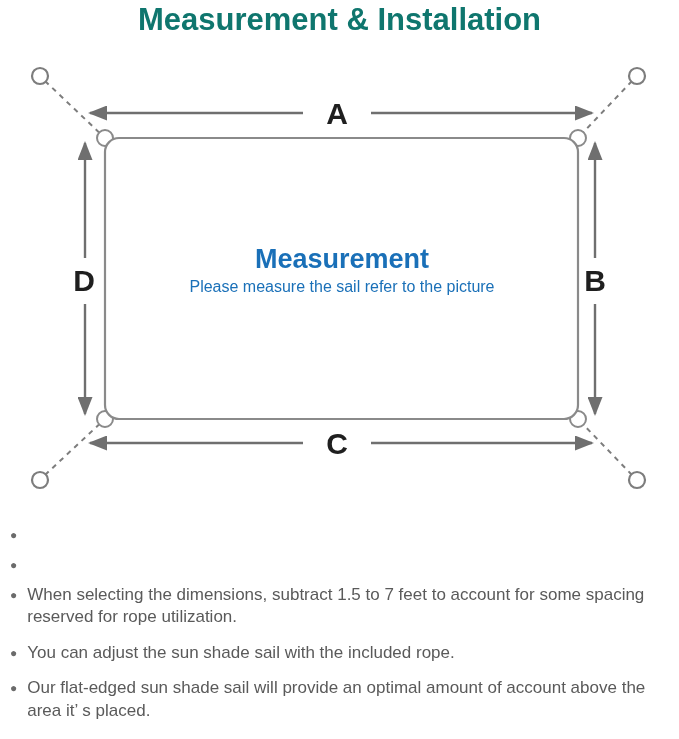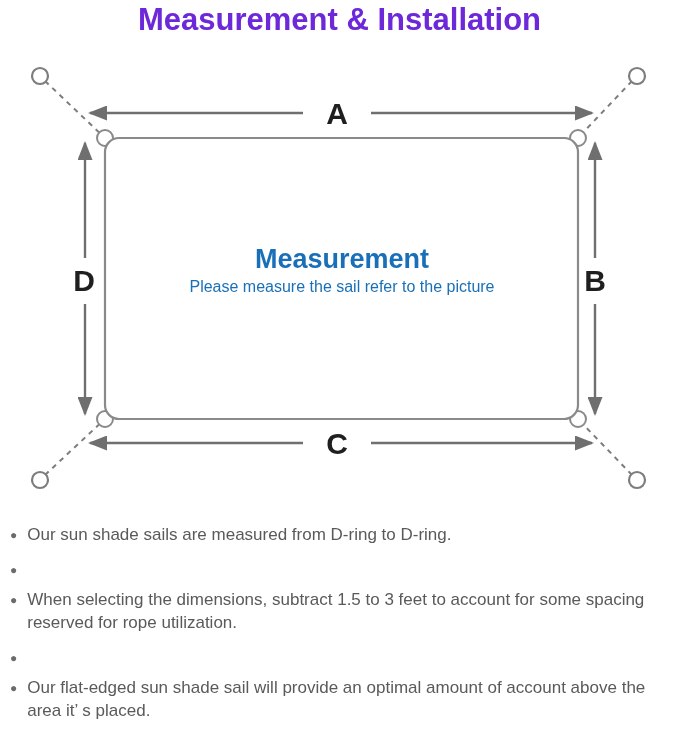--- a/index.html
+++ b/index.html
@@ -6,21 +6,21 @@
   body{
     width:679px;height:739px;overflow:hidden;position:relative;
     font-family:"Liberation Sans", sans-serif;
     -webkit-font-smoothing:antialiased;
   }
   .page-title{
     margin:2px 0 0 0;
     text-align:center;
     font-size:31px;
     font-weight:bold;
-    color:#6d28d9;
+    color:#0f766e;
     letter-spacing:0px;
   }
   .diagram-wrap{
     position:absolute;left:0;top:58px;width:679px;height:462px;
   }
   svg text.dim-label{
     font-family:"Liberation Sans", sans-serif;
     font-weight:bold;
     font-size:30px;
     fill:#1f1f1f;
@@ -114,33 +114,33 @@
 
     <text class="center-title" x="342" y="210" text-anchor="middle">Measurement</text>
     <text class="center-sub" x="342" y="234" text-anchor="middle">Please measure the sail refer to the picture</text>
   </svg>
 </div>
 
 <ul class="notes">
 
     <li>
       <span class="bullet">●</span>
-      <span>Our sun shade sails are measured from D-ring to D-ring.</span>
     </li>
 
     <li>
       <span class="bullet">●</span>
     </li>
 
     <li>
       <span class="bullet">●</span>
-      <span>When selecting the dimensions, subtract 1.5 to 3 feet to account for some spacing reserved for rope utilization.</span>
+      <span>When selecting the dimensions, subtract 1.5 to 7 feet to account for some spacing reserved for rope utilization.</span>
     </li>
 
     <li>
       <span class="bullet">●</span>
+      <span>You can adjust the sun shade sail with the included rope.</span>
     </li>
 
     <li>
       <span class="bullet">●</span>
       <span>Our flat-edged sun shade sail will provide an optimal amount of account above the area it’ s placed.</span>
     </li>
   </ul>
 
 </body></html>

